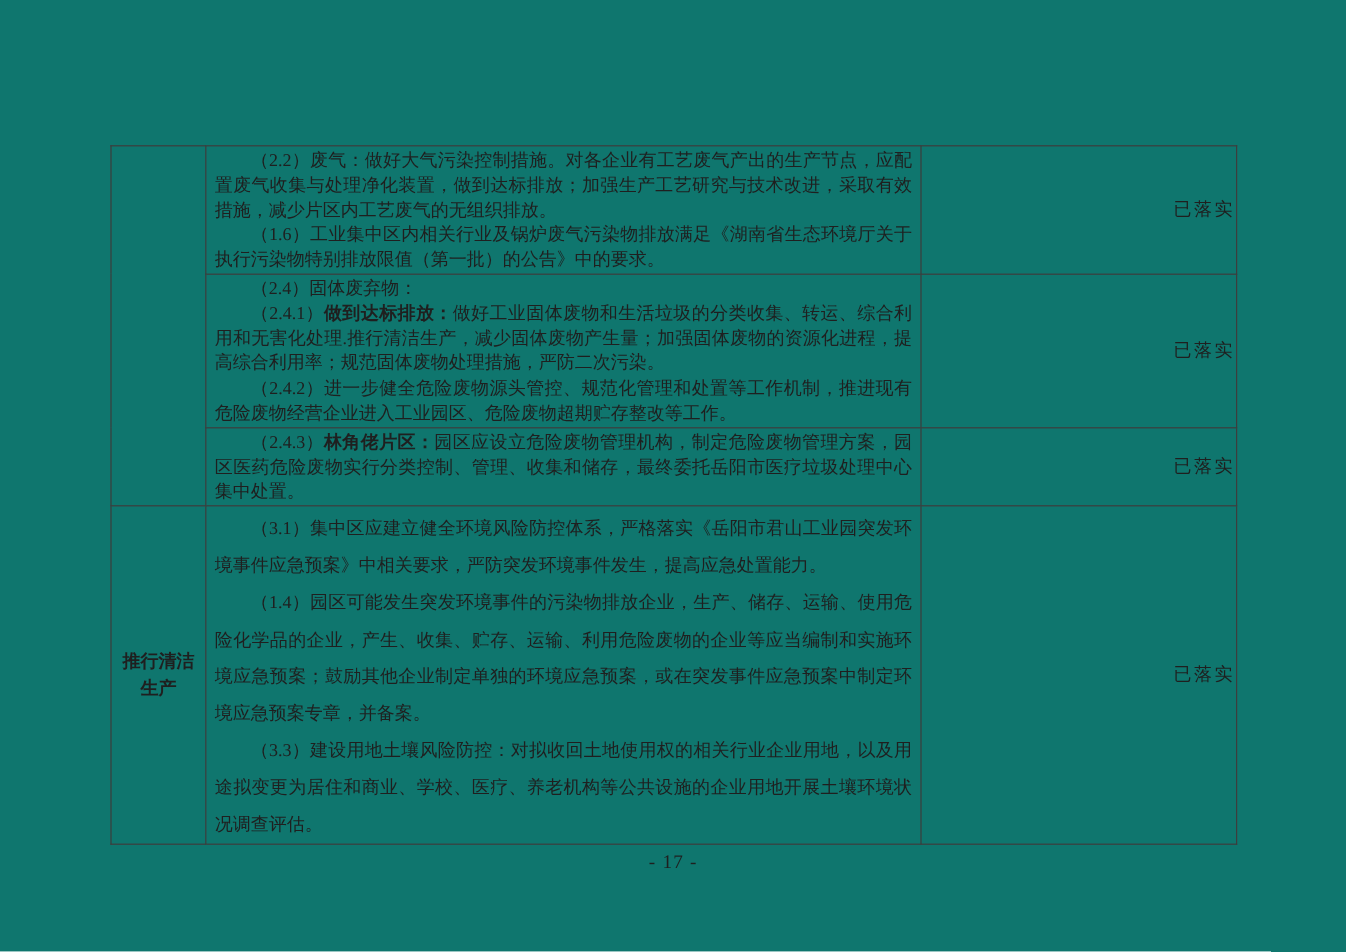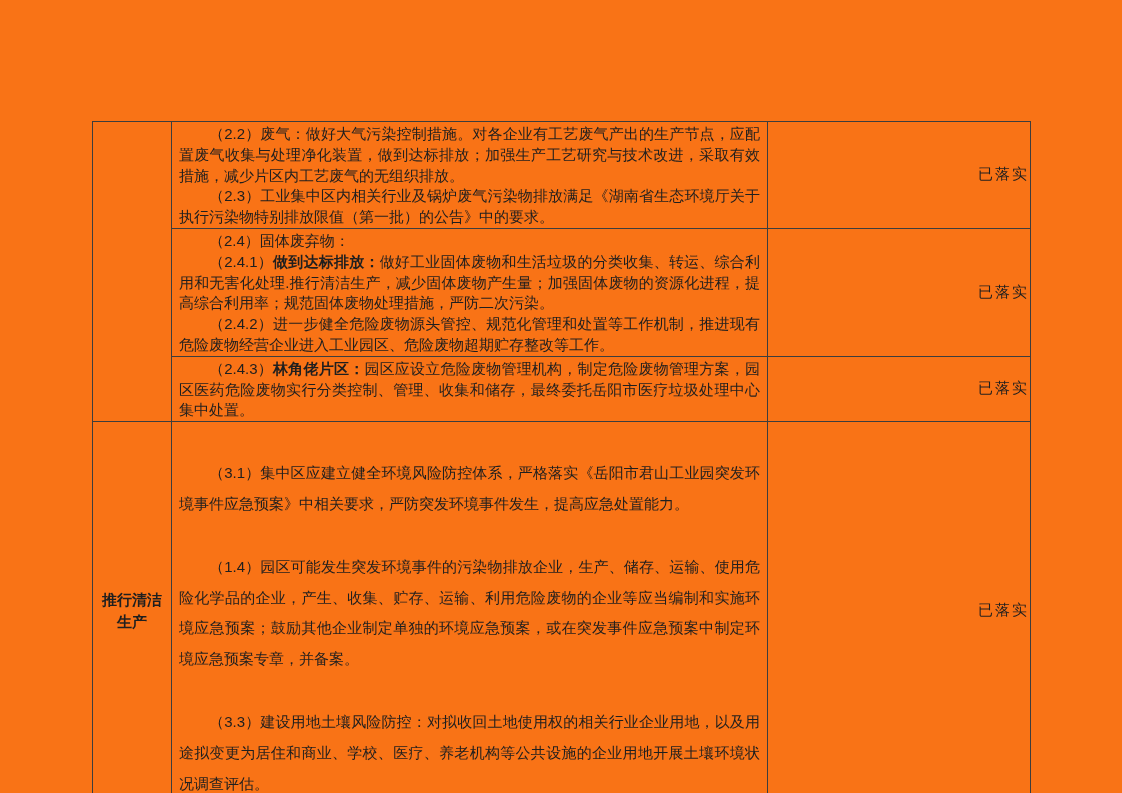--- a/index.html
+++ b/index.html
@@ -4,22 +4,22 @@
 <style>
   html, body {
     margin: 0;
     padding: 0;
     background: #ffffff;
   }
   .page {
     position: relative;
     width: 1122px;
     height: 793px;
-    background: #f97316;
-    font-family: Liberation Sans, sans-serif;
+    background: #0f766e;
+    font-family: Liberation Serif, serif;
     color: #1f1f1f;
     overflow: hidden;
   }
   table.doc-table {
     position: absolute;
     left: 92px;
     top: 121px;
     width: 938px;
     border-collapse: collapse;
     table-layout: fixed;
@@ -50,21 +50,21 @@
     padding: 2px 7px 0 7px;
     font-size: 15px;
   }
   td.body-cell .para {
     margin: 0;
     text-indent: 2em;
     text-align: justify;
     line-height: 20.8px;
   }
   tr.r4 td.body-cell { padding-top: 4px; }
-  tr.r4 td.body-cell .para { line-height: 30.8px; margin-top: 32px; }
+  tr.r4 td.body-cell .para { line-height: 30.8px; }
   .b { font-weight: bold; }
   td.status-cell {
     text-align: right;
     vertical-align: middle;
     font-size: 15px;
     letter-spacing: 2px;
   }
   .page-number {
     position: absolute;
     top: 710px;
@@ -85,21 +85,21 @@
     <colgroup>
       <col class="c-cat">
       <col class="c-body">
       <col class="c-status">
     </colgroup>
     <tbody>
       <tr class="r1">
         <td class="cat-cell" rowspan="3"></td>
         <td class="body-cell">
             <p class="para"><span>（2.2）废气：做好大气污染控制措施。对各企业有工艺废气产出的生产节点，应配置废气收集与处理净化装置，做到达标排放；加强生产工艺研究与技术改进，采取有效措施，减少片区内工艺废气的无组织排放。</span></p>
-            <p class="para"><span>（2.3）工业集中区内相关行业及锅炉废气污染物排放满足《湖南省生态环境厅关于执行污染物特别排放限值（第一批）的公告》中的要求。</span></p>
+            <p class="para"><span>（1.6）工业集中区内相关行业及锅炉废气污染物排放满足《湖南省生态环境厅关于执行污染物特别排放限值（第一批）的公告》中的要求。</span></p>
           </td>
         <td class="status-cell">已落实</td>
       </tr>
       <tr class="r2">
         <td class="body-cell">
             <p class="para"><span>（2.4）固体废弃物：</span></p>
             <p class="para"><span>（2.4.1）</span><span class="b">做到达标排放：</span><span>做好工业固体废物和生活垃圾的分类收集、转运、综合利用和无害化处理.推行清洁生产，减少固体废物产生量；加强固体废物的资源化进程，提高综合利用率；规范固体废物处理措施，严防二次污染。</span></p>
             <p class="para"><span>（2.4.2）进一步健全危险废物源头管控、规范化管理和处置等工作机制，推进现有危险废物经营企业进入工业园区、危险废物超期贮存整改等工作。</span></p>
           </td>
         <td class="status-cell">已落实</td>
@@ -115,14 +115,15 @@
         <td class="body-cell">
             <p class="para"><span>（3.1）集中区应建立健全环境风险防控体系，严格落实《岳阳市君山工业园突发环境事件应急预案》中相关要求，严防突发环境事件发生，提高应急处置能力。</span></p>
             <p class="para"><span>（1.4）园区可能发生突发环境事件的污染物排放企业，生产、储存、运输、使用危险化学品的企业，产生、收集、贮存、运输、利用危险废物的企业等应当编制和实施环境应急预案；鼓励其他企业制定单独的环境应急预案，或在突发事件应急预案中制定环境应急预案专章，并备案。</span></p>
             <p class="para"><span>（3.3）建设用地土壤风险防控：对拟收回土地使用权的相关行业企业用地，以及用途拟变更为居住和商业、学校、医疗、养老机构等公共设施的企业用地开展土壤环境状况调查评估。</span></p>
           </td>
         <td class="status-cell">已落实</td>
       </tr>
     </tbody>
   </table>
 
+  <div class="page-number">- 17 -</div>
 
 </div>
 
 </body></html>

